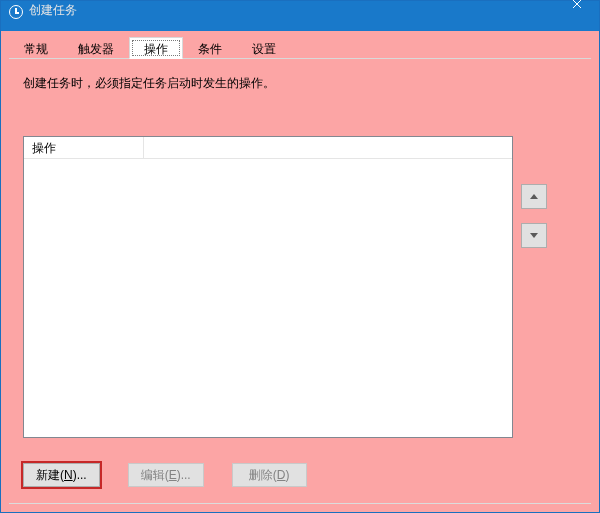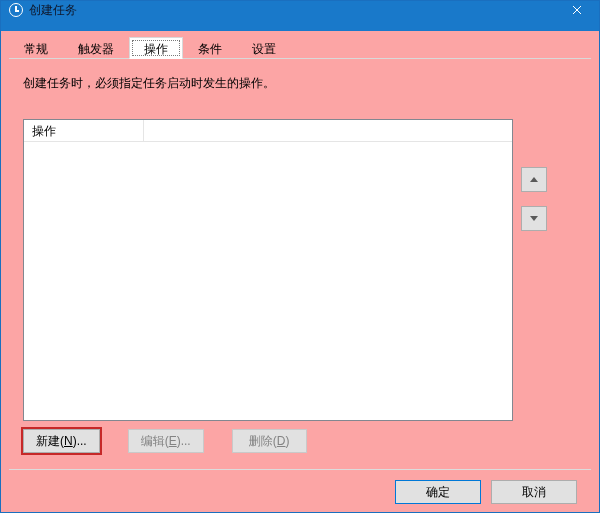--- a/index.html
+++ b/index.html
@@ -1,18 +1,18 @@
 <!DOCTYPE html>
 <html><head>
 <meta charset="utf-8">
 <style>
   * { box-sizing: border-box; margin: 0; padding: 0; }
   body { font-family: "Microsoft YaHei", "Segoe UI", Tahoma, sans-serif; font-size: 12px; background: #fff; }
   .window { width: 600px; height: 513px; border: 1px solid #1a6fbf; background: #f0f0f0; display: flex; flex-direction: column; }
-  .titlebar { height: 30px; background: #1979ca; color: #0f172a; display: flex; align-items: center; padding: 0 0 12px 8px; }
+  .titlebar { height: 30px; background: #1979ca; color: #e5e5e5; display: flex; align-items: flex-end; padding: 0 0 12px 8px; }
   .titlebar .app-icon { width: 14px; height: 14px; border: 1.5px solid #fff; border-radius: 50%; margin-right: 6px; position: relative; }
   .titlebar .app-icon::before { content: ""; position: absolute; left: 5px; top: 2px; width: 1.5px; height: 5px; background: #fff; }
   .titlebar .app-icon::after { content: ""; position: absolute; left: 5px; top: 6px; width: 4px; height: 1.5px; background: #fff; }
   .titlebar .title { flex: 1; font-size: 12px; }
   .titlebar .close { width: 45px; height: 30px; display: flex; align-items: center; justify-content: center; cursor: pointer; }
   .titlebar .close svg { stroke: #fff; stroke-width: 1; }
 
   .body { flex: 1; background: #fca5a5; display: flex; flex-direction: column; padding: 6px 8px 8px 8px; }
 
   .tabs { display: flex; height: 22px; border-bottom: 1px solid #d9d9d9; }
@@ -95,18 +95,14 @@
       </div>
 
       <div class="action-row">
         <button class="btn highlight"><span>新建(</span><u>N</u><span>)...</span></button>
         <button class="btn" disabled=""><span>编辑(</span><u>E</u><span>)...</span></button>
         <button class="btn" disabled=""><span>删除(</span><u>D</u><span>)</span></button>
       </div>
     </div>
 
     <div class="bottom-sep"></div>
-    <div class="footer">
-      <button class="btn primary">确定</button>
-      <button class="btn std">取消</button>
-    </div>
   </div>
 </div>
 
 </body></html>

